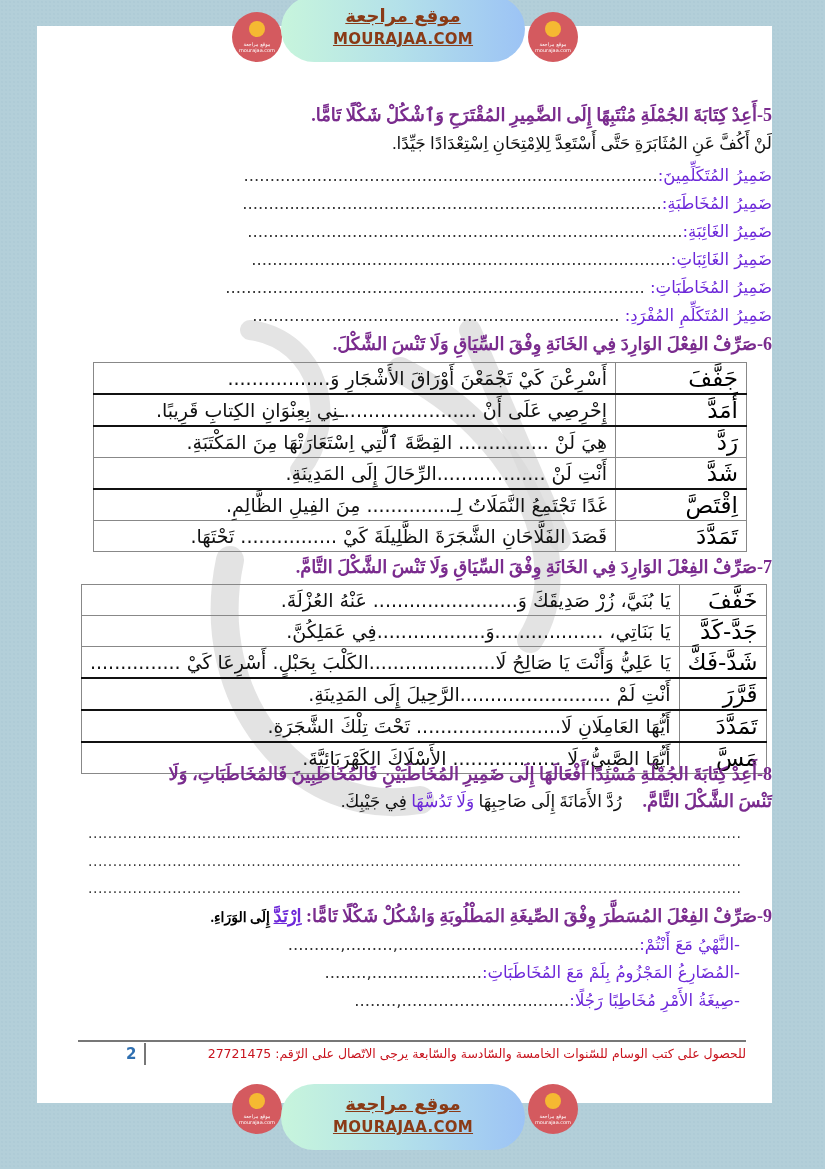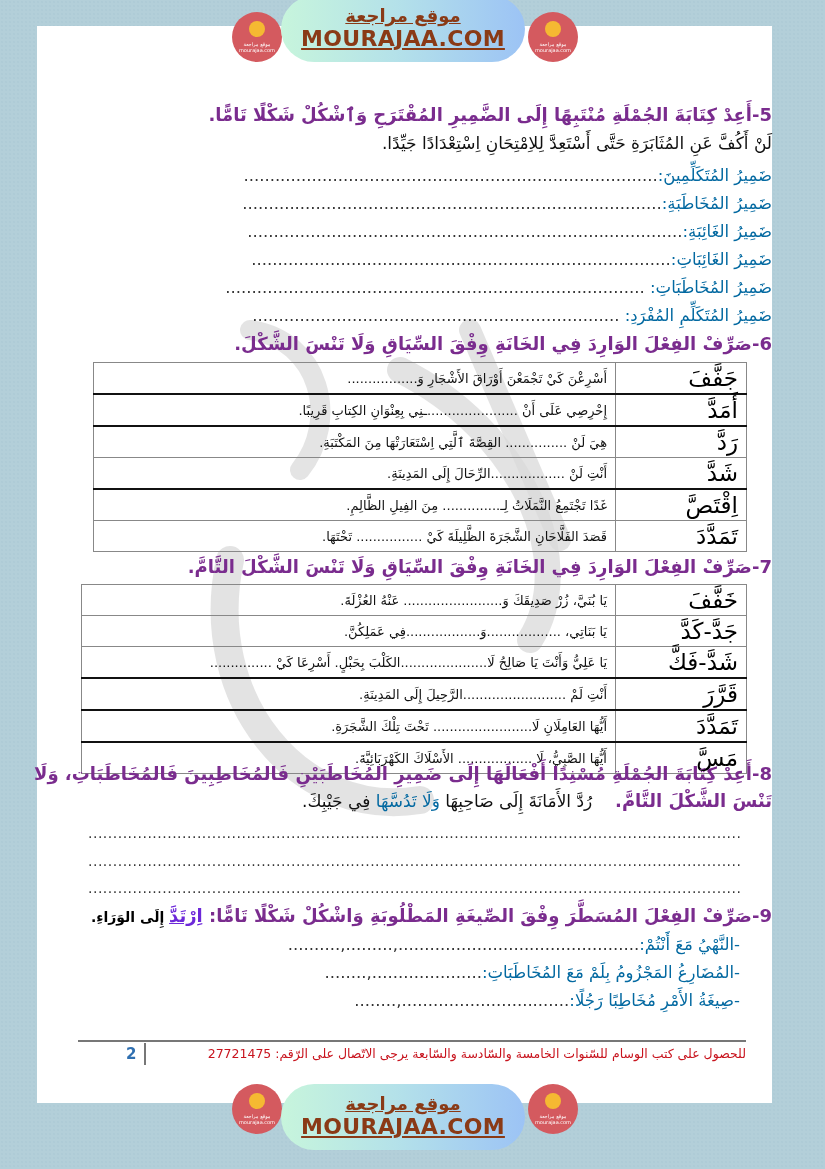--- a/index.html
+++ b/index.html
@@ -18,48 +18,48 @@
   .banner {
     position:absolute; left:281px; width:244px; height:66px;
     border-radius:33px;
     background: linear-gradient(90deg, #c7f5dc 0%, #b3e0ea 50%, #9cc3f5 100%);
     text-align:center; color:#8a3a16; font-weight:bold;
     z-index:5;
   }
   .banner.top { top:-4px; }
   .banner.bottom { top:1084px; }
   .banner .ar { display:block; font-size:18px; line-height:22px; padding-top:9px; text-decoration:underline; direction:rtl; }
-  .banner .en { display:block; font-size:22px; line-height:24px; text-decoration:underline; letter-spacing:0.3px; }
+  .banner .en { display:block; font-size:15px; line-height:24px; text-decoration:underline; letter-spacing:0.3px; }
   .badge {
     position:absolute; width:50px; height:50px; border-radius:50%;
     background:#d45a5f; z-index:5;
   }
   .badge .dot {
     position:absolute; left:17px; top:9px; width:16px; height:16px; border-radius:50%;
     background:#f5b932;
   }
   .badge .t { position:absolute; left:0; right:0; top:29px; text-align:center; color:#fff; font-size:5px; line-height:6px; }
   .badge.l1 { left:232px; top:12px; }
   .badge.r1 { left:528px; top:12px; }
   .badge.l2 { left:232px; top:1084px; }
   .badge.r2 { left:528px; top:1084px; }
 
   
   .watermark { position:absolute; left:0; top:0; width:825px; height:1169px; pointer-events:none; z-index:1; }
 
-  .rtl { direction:rtl; text-align:right; }
+  .rtl { direction:rtl; text-align:right;font-family:Liberation Serif, serif; }
   .content { position:absolute; z-index:2; }
   .q-title { color:#7a2c8e; font-weight:bold; font-size:18px; white-space:nowrap; }
   .plain { color:#111; font-size:17px; white-space:nowrap; }
-  .label-brown { color:#0369a1; }
+  .label-brown { color:#6d28d9; }
   .dots { color:#333; letter-spacing:0.5px; }
   .line-row { position:absolute; right:53px; font-size:16.5px; white-space:nowrap; direction:rtl; }
 
   table.ex { position:absolute; border-collapse:collapse; z-index:2; direction:rtl; }
-  table.ex td { border:1px solid #888; height:30px; padding:0 8px; font-size:13px; white-space:nowrap; }
+  table.ex td { border:1px solid #888; height:30px; padding:0 8px; font-size:19px; white-space:nowrap; }
   table.ex td.verb { color:#000000; width:114px; text-align:right; font-size:23px; }
   table.ex td.sent { color:#111; text-align:right; }
   table.ex tr.thick td { border-top:2px solid #111; }
 
   .footer-rule { position:absolute; left:78px; top:1040px; width:668px; height:2px; background:#777; z-index:2; }
   .footer { position:absolute; left:78px; top:1043px; width:668px; height:24px; z-index:2; }
   .footer .pnum { position:absolute; left:48px; top:2px; color:#2f6fb0; font-weight:bold; font-size:15px; }
   .footer .vbar { position:absolute; left:66px; top:0; width:2px; height:22px; background:#777; }
   .footer .txt { position:absolute; right:0; top:3px; color:#c8141e; font-weight:normal; font-size:12.5px; direction:rtl; white-space:nowrap; }
 </style>

